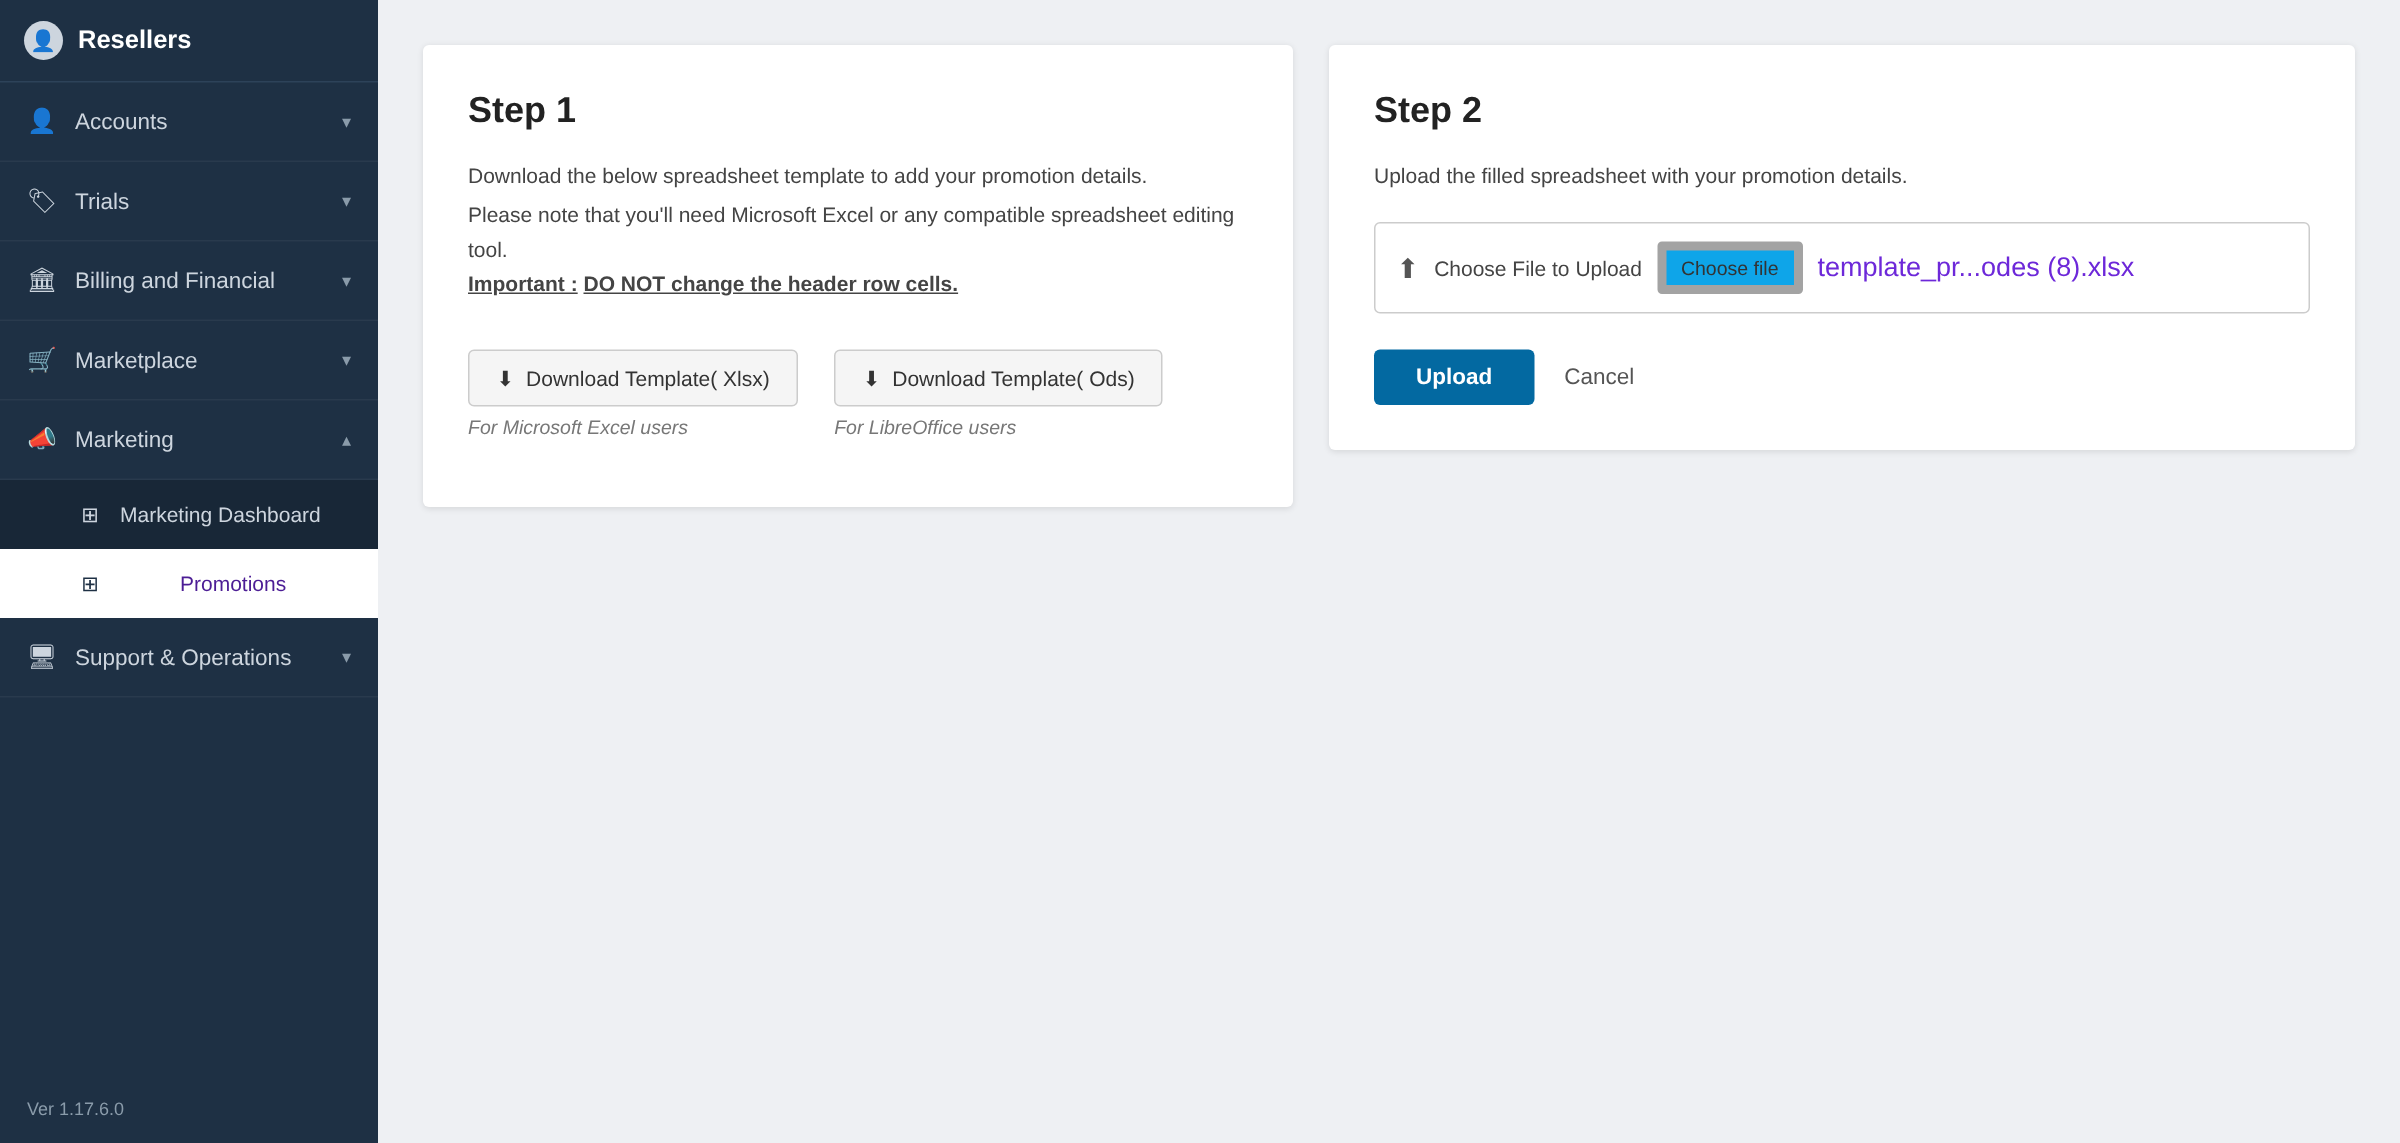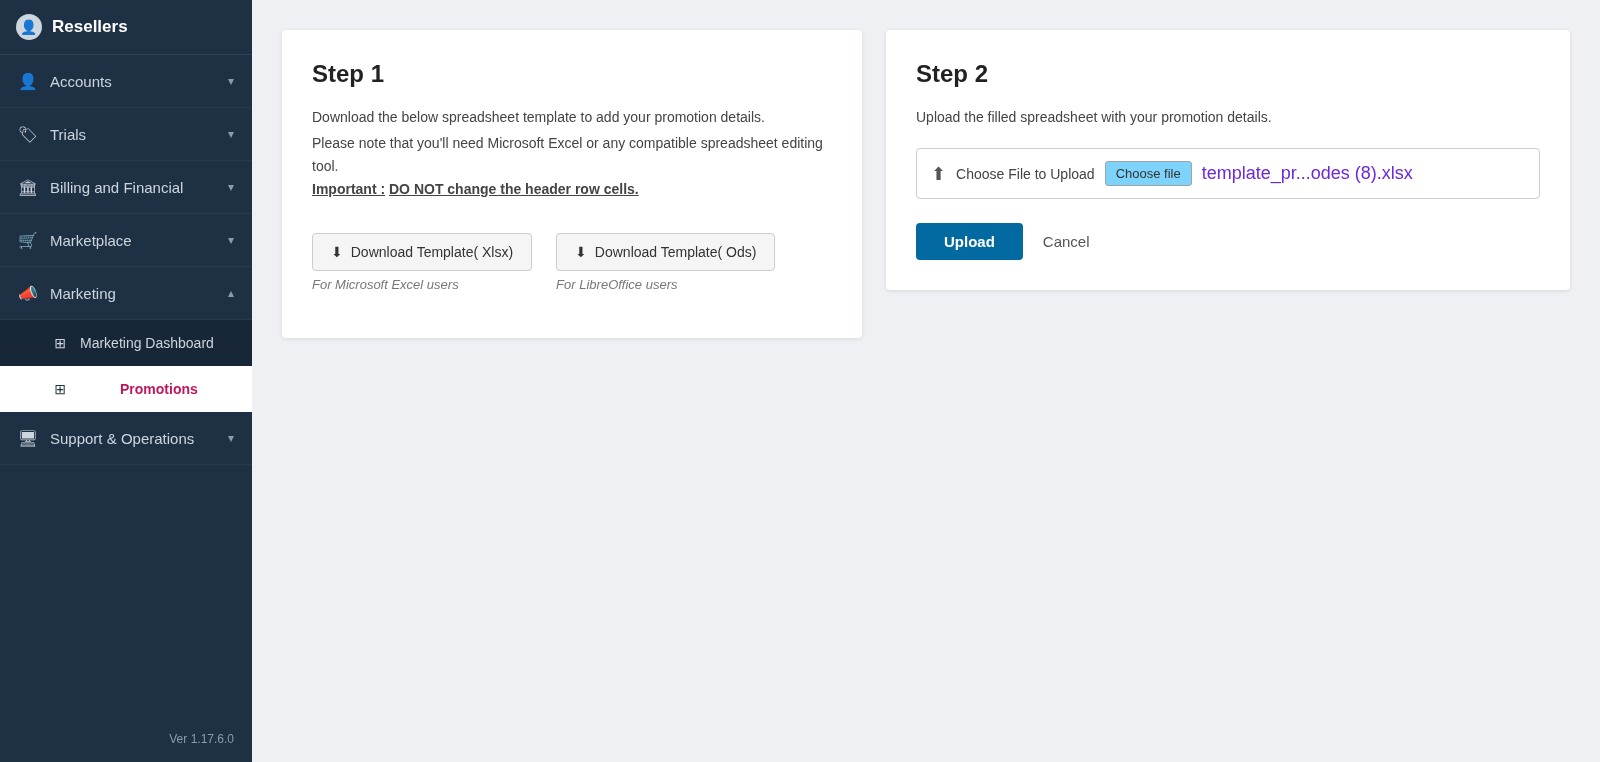--- a/index.html
+++ b/index.html
@@ -64,21 +64,21 @@
       background: #182737;
       transition: background 0.15s;
     }
     .sub-item.active-sub { color: #fff; background: rgba(255,255,255,0.08); }
 
     .sidebar-version {
       margin-top: auto;
       padding: 16px 18px;
       font-size: 12px;
       color: #8a9baa;
-      text-align: right;
+      text-align: left;
     }
 
     
     .main-content {
       flex: 1;
       padding: 30px;
       overflow-y: auto;
       display: flex;
       gap: 24px;
       align-items: flex-start;
@@ -150,22 +150,22 @@
       border-radius: 4px;
       padding: 12px 14px;
       gap: 10px;
       margin-bottom: 24px;
       font-size: 14px;
       color: #444;
     }
     .upload-icon { font-size: 18px; color: #555; }
     .choose-file-btn {
       padding: 4px 10px;
-      border: 1px solid #a3a3a3;
-      background: #7dd3fc;
+      border: 6px solid #a3a3a3;
+      background: #0ea5e9;
       border-radius: 3px;
       cursor: pointer;
       font-size: 13px;
       color: #333;
     }
     .file-name { font-size: 18px; color: #6d28d9; }
 
     .action-row {
       display: flex;
       align-items: center;
@@ -239,21 +239,21 @@
     <span class="chevron">▴</span>
   </div>
 
   <div class="sub-item">
     <span class="nav-icon" style="margin-right:10px; font-size:14px;">⊞</span>
     <span>Marketing Dashboard</span>
   </div>
 
   <div class="sub-item active-sub" style="background:#fff; color:#1e3044;">
     <span class="nav-icon" style="margin-right:10px; font-size:14px; color:#1e3044;">⊞</span>
-    <span style="color:#be185d; font-weight:bold;padding-left:40px;">Promotions</span>
+    <span style="color:#4c1d95; font-weight:normal;padding-left:40px;">Promotions</span>
   </div>
 
   <div class="nav-item">
     <div class="nav-left">
       <span class="nav-icon">🖥</span>
       <span>Support &amp; Operations</span>
     </div>
     <span class="chevron">▾</span>
   </div>
 

